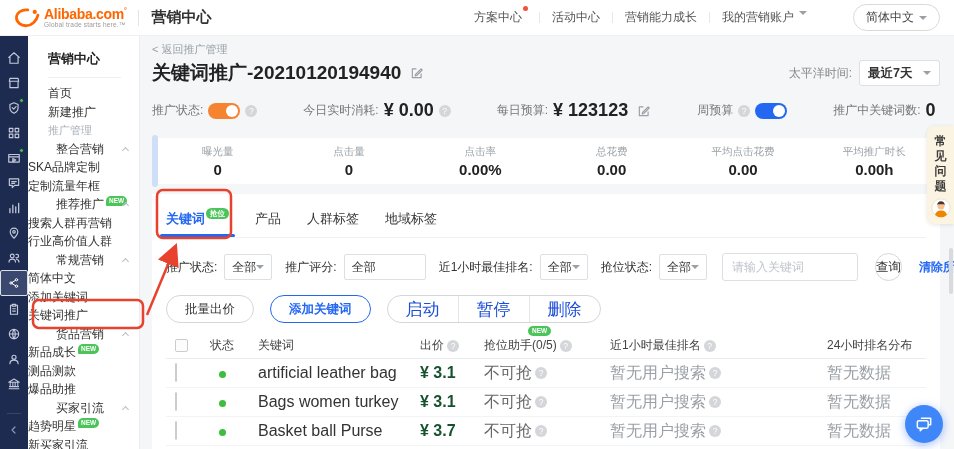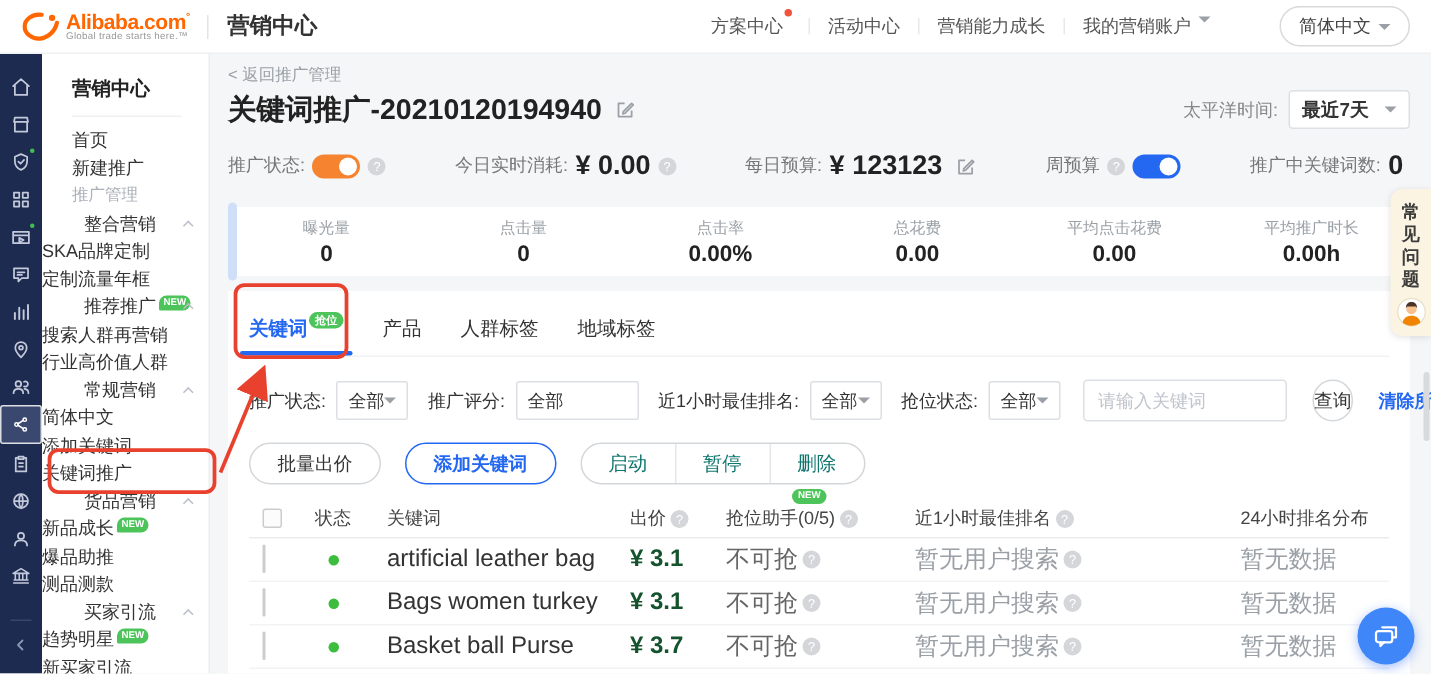--- a/index.html
+++ b/index.html
@@ -121,21 +121,21 @@
   .btn-search{height:28px;width:56px;border:1px solid #d4d7da;border-radius:14px;background:#fff;
     font-size:12.5px;color:#333;margin-left:10px;cursor:pointer;font-family:inherit;}
   .clear-link{color:#2468f2;font-weight:bold;margin-left:10px;cursor:pointer;}
 
   .actions{display:flex;align-items:center;gap:16px;margin-top:14px;}
   .btn-pill{height:28px;border-radius:14px;background:#fff;border:1px solid #d4d7da;
     padding:0 18px;font-size:12.5px;color:#333;cursor:pointer;font-family:inherit;}
   .btn-pill.primary{border-color:#2468f2;color:#2468f2;font-weight:bold;}
   .btn-group{display:flex;height:28px;border:1px solid #d4d7da;border-radius:14px;overflow:hidden;
     background:#fff;}
-  .btn-group .seg{padding:0 18px;display:flex;align-items:center;font-size:13px;color:#0f766e;
+  .btn-group .seg{padding:0 18px;display:flex;align-items:center;font-size:17px;color:#1d4ed8;
     cursor:pointer;}
   .btn-group .seg + .seg{border-left:1px solid #e4e6e9;}
 
   .t-grid{display:grid;grid-template-columns:44px 48px 162px 64px 126px 217px 1fr;
     align-items:center;}
   .t-head{margin-top:10px;height:26px;border-bottom:1px solid #ececee;font-size:12px;color:#444;}
   .t-head .hcell{display:flex;align-items:center;gap:3px;position:relative;}
   .hd-badge{position:absolute;top:-11px;left:44px;background:#4cc45a;color:#fff;font-size:6.5px;
     font-weight:bold;padding:1px 4px;border-radius:6px;line-height:1.2;}
   .t-row{height:29px;border-bottom:1px solid #f2f3f5;font-size:16px;}
@@ -310,22 +310,22 @@
       <li class="sub"><span>定制流量年框</span></li>
       <li class="group"><span>推荐推广</span><span class="badge-new">NEW</span><span class="chev-up"></span></li>
       <li class="sub"><span>搜索人群再营销</span></li>
       <li class="sub"><span>行业高价值人群</span></li>
       <li class="group"><span>常规营销</span><span class="chev-up"></span></li>
       <li class="sub"><span>简体中文</span></li>
       <li class="sub"><span>添加关键词</span></li>
       <li class="sub"><span>关键词推广</span></li>
       <li class="group"><span>货品营销</span><span class="chev-up"></span></li>
       <li class="sub"><span>新品成长</span><span class="badge-new">NEW</span></li>
+      <li class="sub"><span>测品测款</span></li>
       <li class="sub"><span>爆品助推</span></li>
-      <li class="sub"><span>测品测款</span></li>
       <li class="group"><span>买家引流</span><span class="chev-up"></span></li>
       <li class="sub"><span>趋势明星</span><span class="badge-new">NEW</span></li>
       <li class="sub"><span>新买家引流</span></li>
     </ul>
   </nav>
 
   <main class="main">
     <div class="breadcrumb">
       <span class="bc-chev">&lt;</span><span>返回推广管理</span>
     </div>

